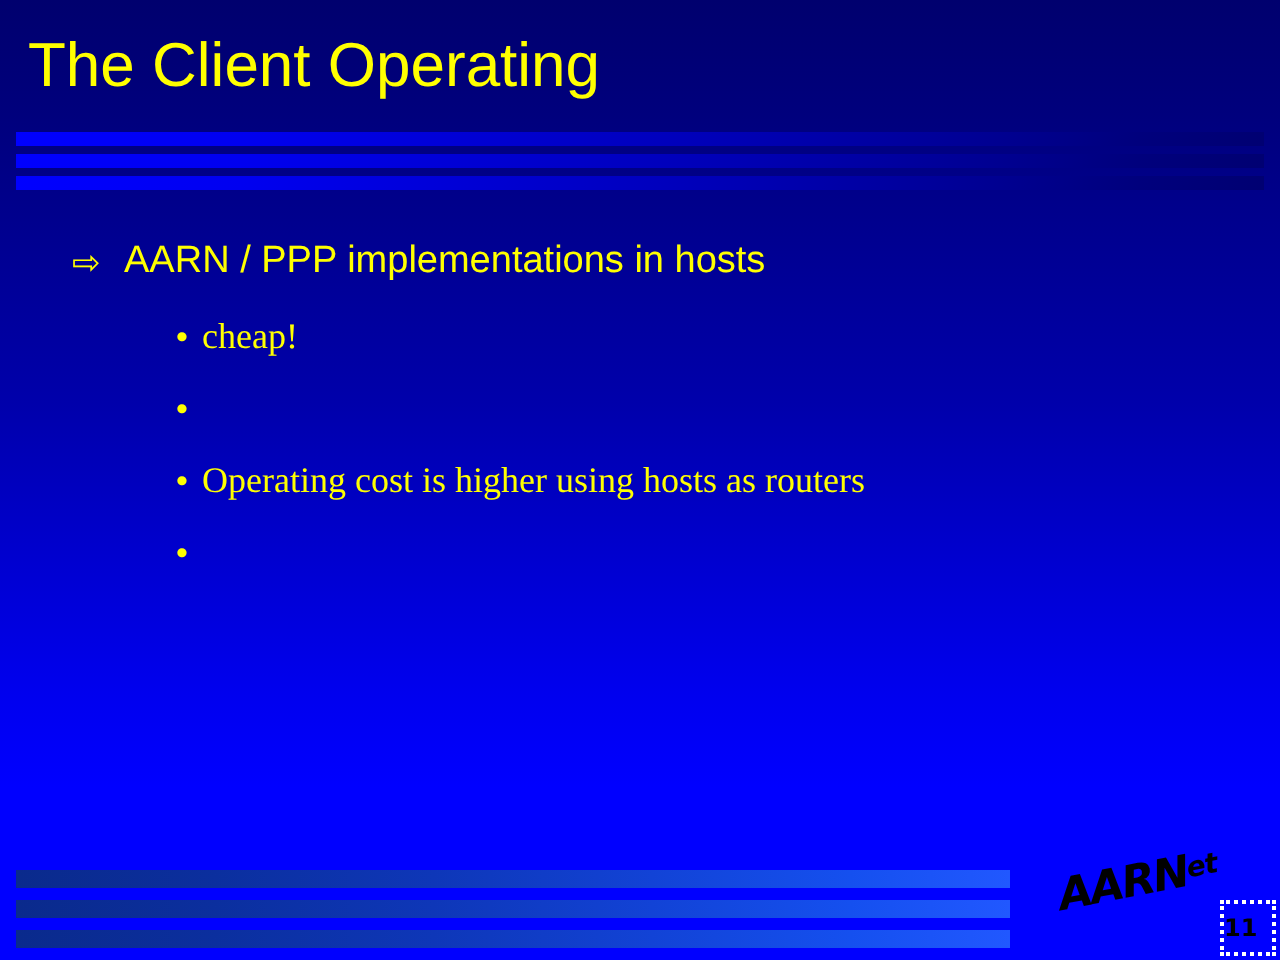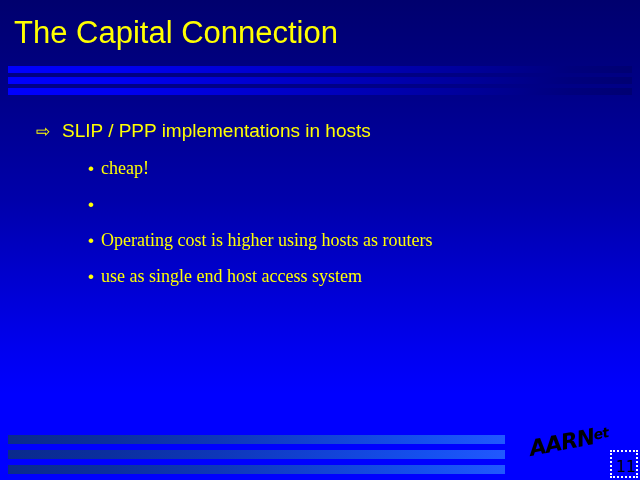--- a/index.html
+++ b/index.html
@@ -170,64 +170,63 @@
     height: 28px;
     border: 2px dotted #ffffff;
     background: transparent;
     box-sizing: border-box;
   }
   #page-number {
     position: absolute;
     left: 0;
     right: 0;
     top: 5px;
-    text-align: right;
+    text-align: left;
     color: #000000;
-    font-size: 16px;
-    font-weight: normal;
+    font-size: 12px;
+    font-weight: bold;
     font-family: "DejaVu Sans", sans-serif;
   }
 </style>
 </head>
 <body>
 
 <div id="slide">
 
-  <div id="title">The Capital Connection</div>
+  <div id="title">The Client Operating</div>
 
   <div id="top-bars" class="bar-group">
     <div class="bar b1"></div>
     <div class="bar b2"></div>
     <div class="bar b3"></div>
   </div>
 
   <div id="body-block">
 
     <div class="level1">
       <span class="arrow-marker">⇨</span>
-      <span class="level1-text">SLIP / PPP implementations in hosts</span>
+      <span class="level1-text">AARN / PPP implementations in hosts</span>
     </div>
 
     <div class="level2">
       <span class="dot-marker">•</span>
       <span class="level2-text">cheap!</span>
     </div>
 
     <div class="level2">
       <span class="dot-marker">•</span>
     </div>
 
     <div class="level2">
       <span class="dot-marker">•</span>
       <span class="level2-text">Operating cost is higher using hosts as routers</span>
     </div>
 
     <div class="level2">
       <span class="dot-marker">•</span>
-      <span class="level2-text">use as single end host access system</span>
     </div>
 
   </div>
 
   <div id="bottom-bars" class="bar-group">
     <div class="bar b1"></div>
     <div class="bar b2"></div>
     <div class="bar b3"></div>
   </div>
 

